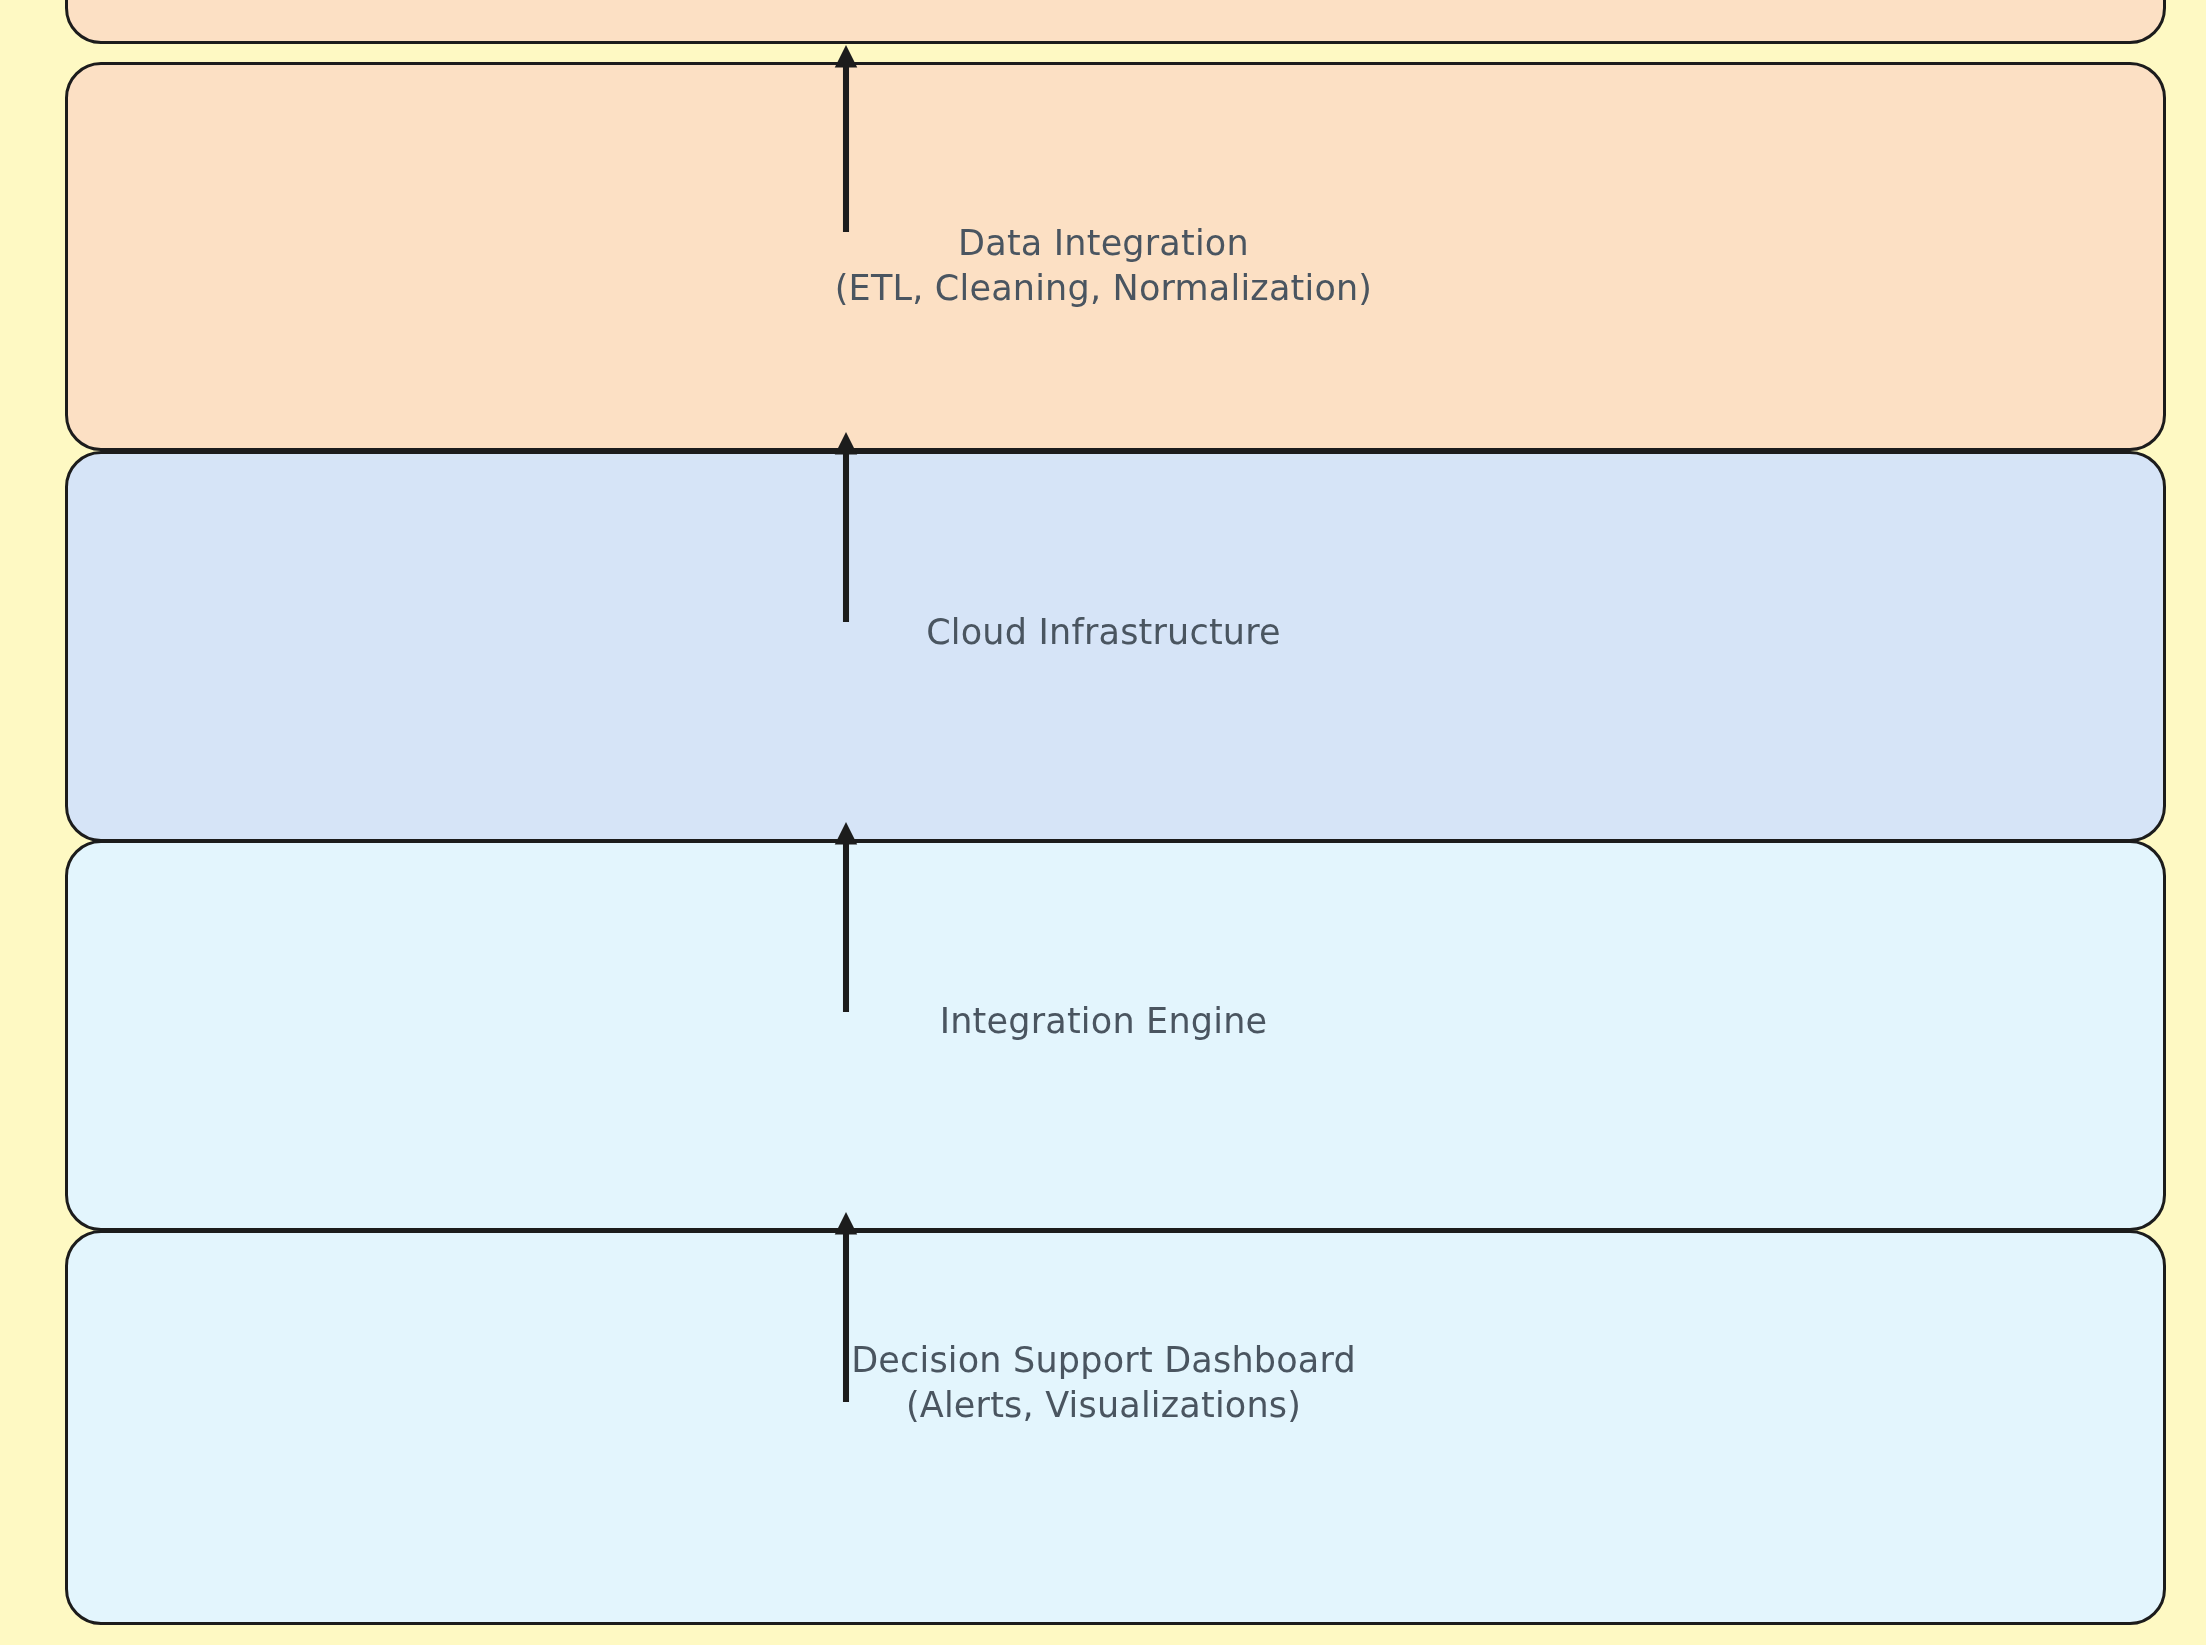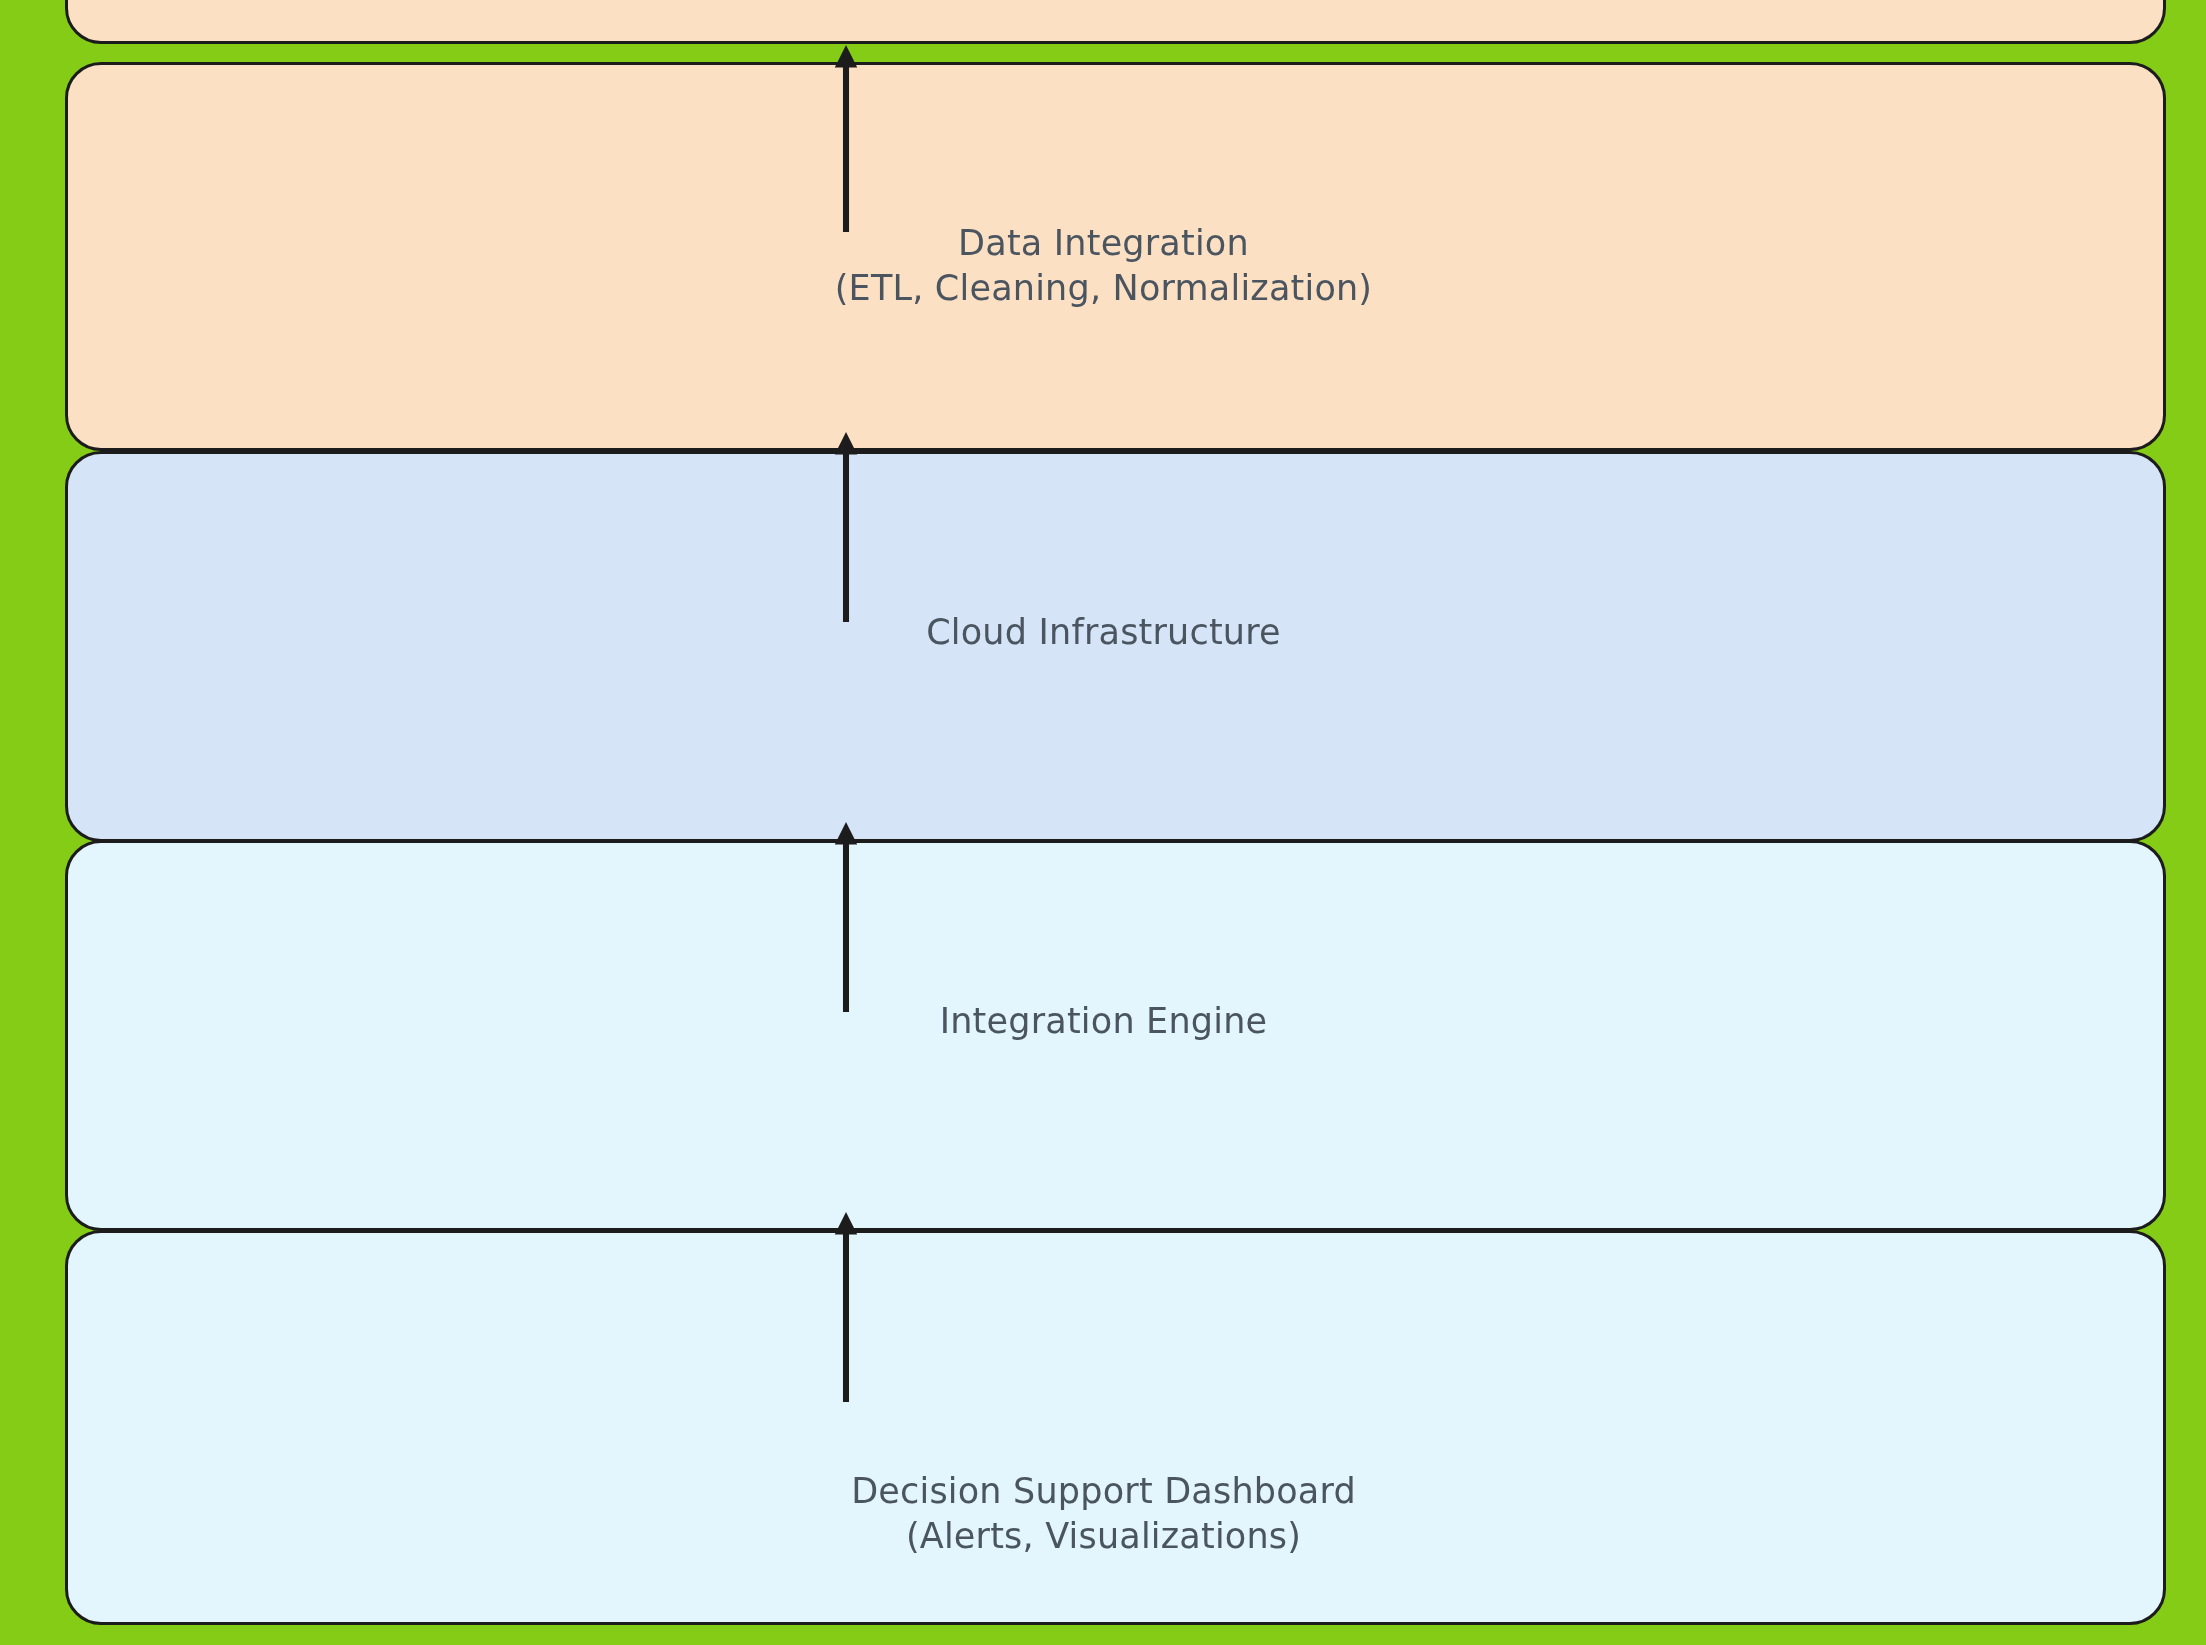--- a/index.html
+++ b/index.html
@@ -41,21 +41,21 @@
   .flow-arrow {
     position: absolute;
     width: 52px;
     overflow: visible;
   }
   .flow-arrow svg { display: block; overflow: visible; }
 </style>
 </head>
 <body>
 
-<div id="canvas" style="background: #84cc16;">
+<div id="canvas" style="background: #fef9c3;">
     <div class="layer-box" style="left: 65px; top: -311px; width: 2101px; height: 355px; background: rgb(252, 224, 196); border-color: rgb(28, 28, 28);"></div>
     <div class="layer-box" style="left: 65px; top: 62px; width: 2101px; height: 389px; background: rgb(252, 224, 196); border-color: rgb(28, 28, 28);"></div>
     <div class="flow-arrow" style="left: 820px; top: 45px; height: 187px;">
       <svg width="52" height="187" viewBox="0 0 60 216">
         <line x1="30" y1="216" x2="30" y2="14" stroke="#1c1c1c" stroke-width="7"></line>
         <polygon points="30,0 17,26 43,26" fill="#1c1c1c"></polygon>
       </svg>
     </div>
     <div class="layer-label" style="top: 221px; color: rgb(74, 85, 96);"><span class="l1">Data Integration</span><span class="l2">(ETL, Cleaning, Normalization)</span></div>
     <div class="layer-box" style="left: 65px; top: 451px; width: 2101px; height: 391px; background: rgb(214, 228, 247); border-color: rgb(28, 28, 28);"></div>
@@ -74,15 +74,15 @@
       </svg>
     </div>
     <div class="layer-label" style="top: 999px; color: rgb(74, 85, 96);"><span class="l1">Integration Engine</span></div>
     <div class="layer-box" style="left: 65px; top: 1230px; width: 2101px; height: 395px; background: rgb(227, 245, 253); border-color: rgb(28, 28, 28);"></div>
     <div class="flow-arrow" style="left: 820px; top: 1212px; height: 190px;">
       <svg width="52" height="190" viewBox="0 0 60 220">
         <line x1="30" y1="220" x2="30" y2="14" stroke="#1c1c1c" stroke-width="7"></line>
         <polygon points="30,0 17,26 43,26" fill="#1c1c1c"></polygon>
       </svg>
     </div>
-    <div class="layer-label" style="top: 1469px; color: rgb(74, 85, 96);"><span class="l1">Decision Support Dashboard</span><span class="l2">(Alerts, Visualizations)</span></div>
+    <div class="layer-label" style="top: 1338px; color: rgb(74, 85, 96);"><span class="l1">Decision Support Dashboard</span><span class="l2">(Alerts, Visualizations)</span></div>
   </div>
 
 
 </body></html>

